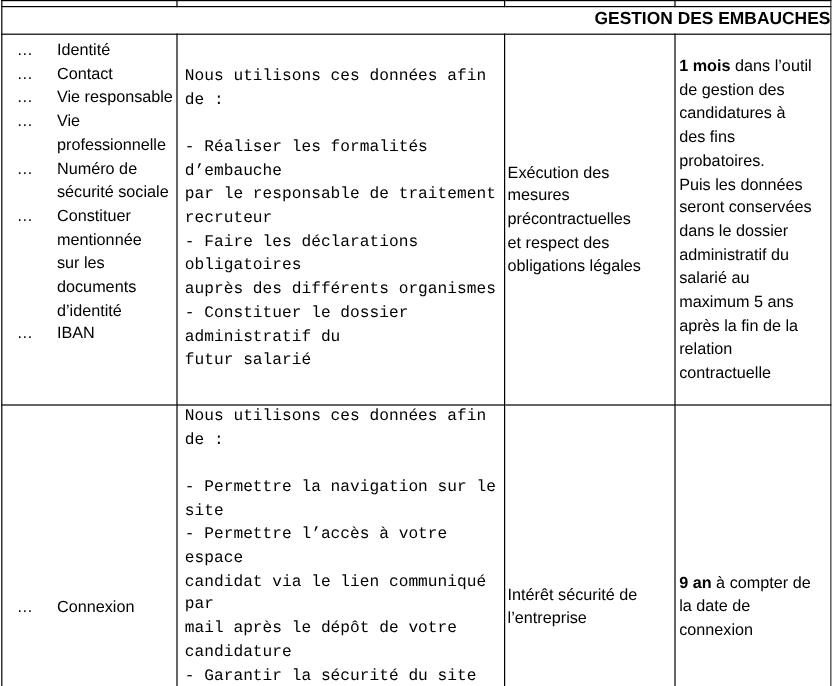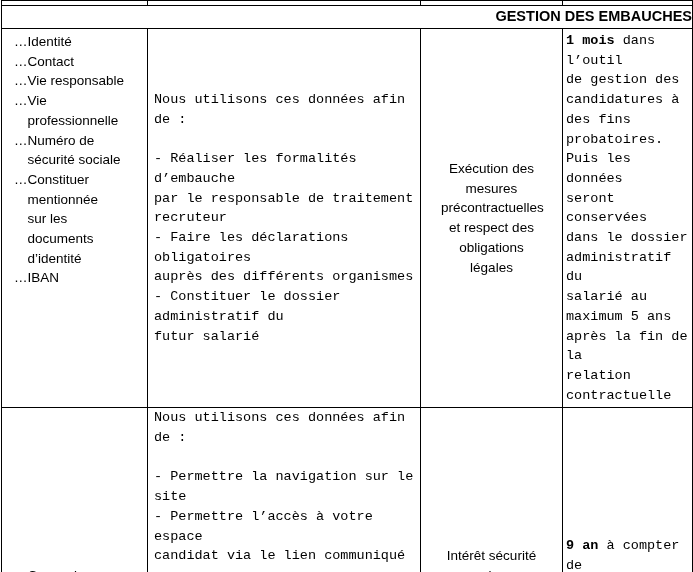--- a/index.html
+++ b/index.html
@@ -21,24 +21,24 @@
   tr.sliver td{height:4px;}
   td.section-header{
     font-weight:bold;text-align:right;vertical-align:middle;
     font-size:14.5px;height:20px;padding:1px 0;
   }
   .pre{white-space:pre-line;}
   td.mid{vertical-align:middle;}
   td.cats{padding:3px 2px 2px 0;}
   .li{display:flex;align-items:flex-start;}
   .bullet{flex:0 0 25px;padding-left:12px;box-sizing:border-box;}
-  .itext{white-space:pre-line;}
+  .itext{white-space:pre-line;margin-left:20px;}
   td.purpose{padding:0 3px 0 6px;font-family:Liberation Mono, monospace;}
-  td.legal{padding:0 20px;text-align:center;}
-  td.retention{padding:2px 3px;font-family:Liberation Mono, monospace;}
+  td.legal{padding:0 2px;}
+  td.retention{padding:16px 3px;}
   .b{font-weight:bold;}
 </style>
 </head>
 <body>
 
 <table class="grid">
   <colgroup>
     <col style="width:146px">
     <col style="width:273px">
     <col style="width:142px">

